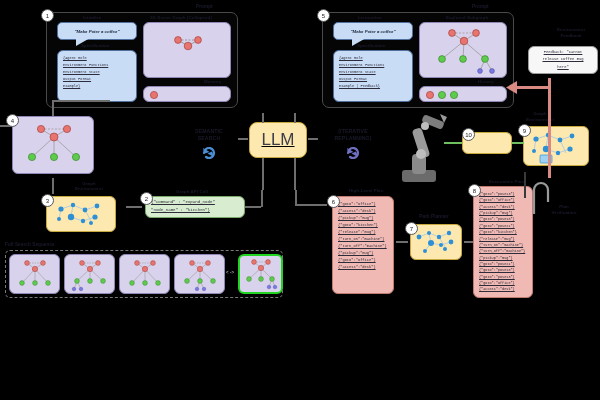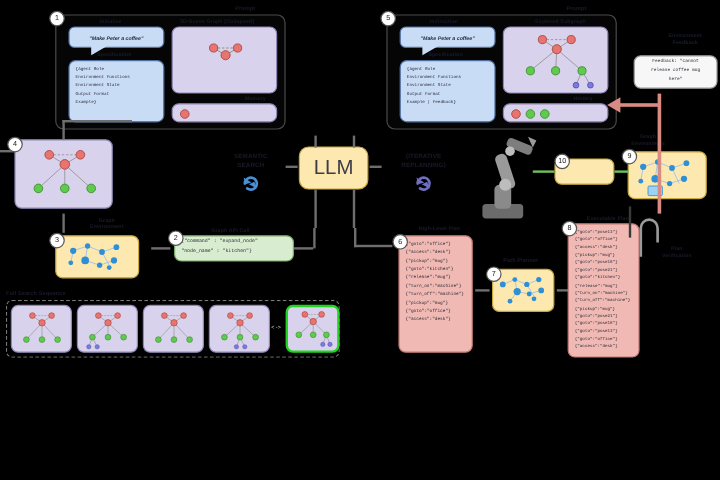--- a/index.html
+++ b/index.html
@@ -4,21 +4,21 @@
 <style>
   html,body{margin:0;padding:0;background:#000;}
   body{width:600px;height:400px;position:relative;overflow:hidden;
        font-family:"Liberation Sans",sans-serif;}
   .canvas{position:absolute;left:0;top:0;width:600px;height:400px;background:#000;}
 
   
   .lbl{position:absolute;color:#1b1b2e;font-weight:bold;letter-spacing:.1px;
        white-space:nowrap;line-height:1.05;}
   .lbl.cen{text-align:center;}
-  .panel{position:absolute;border-radius:6px;box-sizing:border-box;}
+  .panel{position:absolute;border-radius:6px;box-sizing:border-box;text-decoration:underline;}
   .stepnum{position:absolute;width:11px;height:11px;border-radius:50%;
      background:#fff;border:1px solid #555;color:#222;font-size:6px;
      display:flex;align-items:center;justify-content:center;z-index:40;
      font-family:"Liberation Sans",sans-serif;}
 
   
   .promptbox{position:absolute;border:1px solid #4a4a4a;border-radius:7px;
      background:rgba(255,255,255,0.02);box-sizing:border-box;}
 
   .bluebox{background:#c9dcf5;border:1px solid #4f6f9e;}

